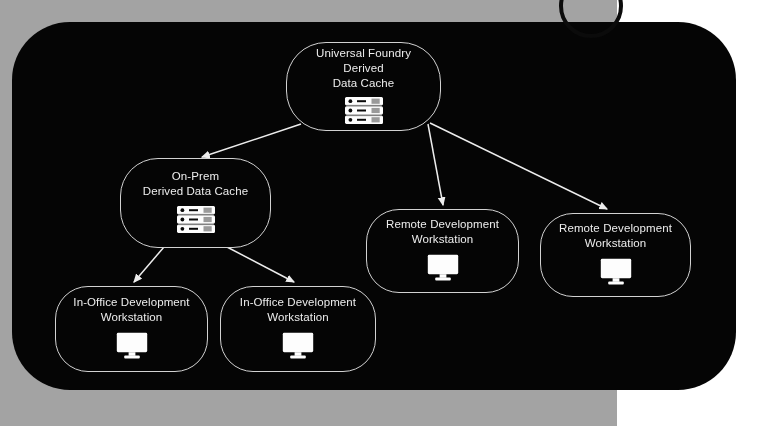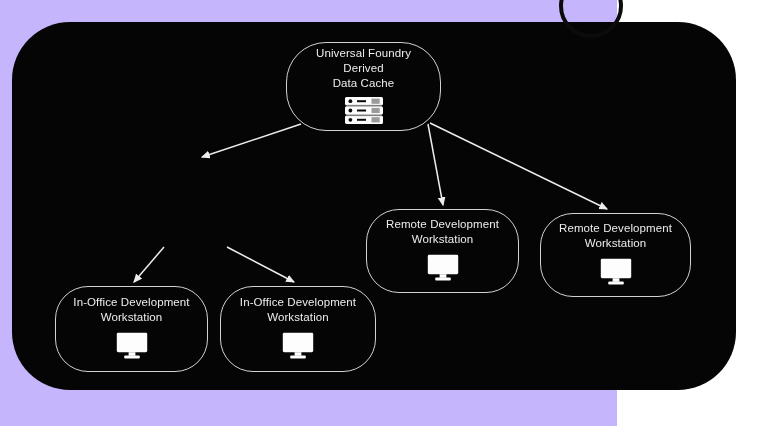--- a/index.html
+++ b/index.html
@@ -12,21 +12,21 @@
     height: 426px;
     overflow: hidden;
     font-family: "Liberation Sans", sans-serif;
     position: relative;
   }
   #stage {
     position: absolute;
     left: 0; top: 0;
     width: 617px;
     height: 426px;
-    background: #c4b5fd;
+    background: #a3a3a3;
   }
   
   #diagram-container {
     position: absolute;
     left: 12px;
     top: 22px;
     width: 724px;
     height: 368px;
     background: #050505;
     border-radius: 58px;
@@ -127,20 +127,40 @@
         <rect x="12" y="3.2" width="9" height="2" fill="#0a0a0a"></rect>
         <rect x="12" y="12.5" width="9" height="2" fill="#0a0a0a"></rect>
         <rect x="12" y="21.8" width="9" height="2" fill="#0a0a0a"></rect>
         <rect x="26.5" y="1.6" width="8.2" height="5.2" fill="#9a9a9a"></rect>
         <rect x="26.5" y="10.9" width="8.2" height="5.2" fill="#9a9a9a"></rect>
         <rect x="26.5" y="20.2" width="8.2" height="5.2" fill="#9a9a9a"></rect>
       </svg>
     </span>
   </div>
 
+  <div class="node" id="node-onprem">
+    <div class="node-label">On-Prem
+Derived Data Cache</div>
+    <span class="node-icon">
+      <svg width="38" height="27" viewBox="0 0 38 27" xmlns="http://www.w3.org/2000/svg">
+        <rect x="0.6" y="0.6" width="36.8" height="7.2" rx="1" fill="#fdfdfd" stroke="#fdfdfd" stroke-width="1.2"></rect>
+        <rect x="0.6" y="9.9" width="36.8" height="7.2" rx="1" fill="#fdfdfd" stroke="#fdfdfd" stroke-width="1.2"></rect>
+        <rect x="0.6" y="19.2" width="36.8" height="7.2" rx="1" fill="#fdfdfd" stroke="#fdfdfd" stroke-width="1.2"></rect>
+        <circle cx="5.4" cy="4.2" r="1.9" fill="#0a0a0a"></circle>
+        <circle cx="5.4" cy="13.5" r="1.9" fill="#0a0a0a"></circle>
+        <circle cx="5.4" cy="22.8" r="1.9" fill="#0a0a0a"></circle>
+        <rect x="12" y="3.2" width="9" height="2" fill="#0a0a0a"></rect>
+        <rect x="12" y="12.5" width="9" height="2" fill="#0a0a0a"></rect>
+        <rect x="12" y="21.8" width="9" height="2" fill="#0a0a0a"></rect>
+        <rect x="26.5" y="1.6" width="8.2" height="5.2" fill="#9a9a9a"></rect>
+        <rect x="26.5" y="10.9" width="8.2" height="5.2" fill="#9a9a9a"></rect>
+        <rect x="26.5" y="20.2" width="8.2" height="5.2" fill="#9a9a9a"></rect>
+      </svg>
+    </span>
+  </div>
 
   <div class="node" id="node-remote-1">
     <div class="node-label">Remote Development
 Workstation</div>
     <span class="node-icon">
       <svg width="32" height="27" viewBox="0 0 32 27" xmlns="http://www.w3.org/2000/svg">
         <rect x="0.8" y="0.8" width="30.4" height="19.4" rx="1.4" fill="#fdfdfd"></rect>
         <rect x="12.6" y="20.2" width="6.8" height="3.6" fill="#fdfdfd"></rect>
         <rect x="8.2" y="23.4" width="15.6" height="3.1" rx="1" fill="#fdfdfd"></rect>
       </svg>

